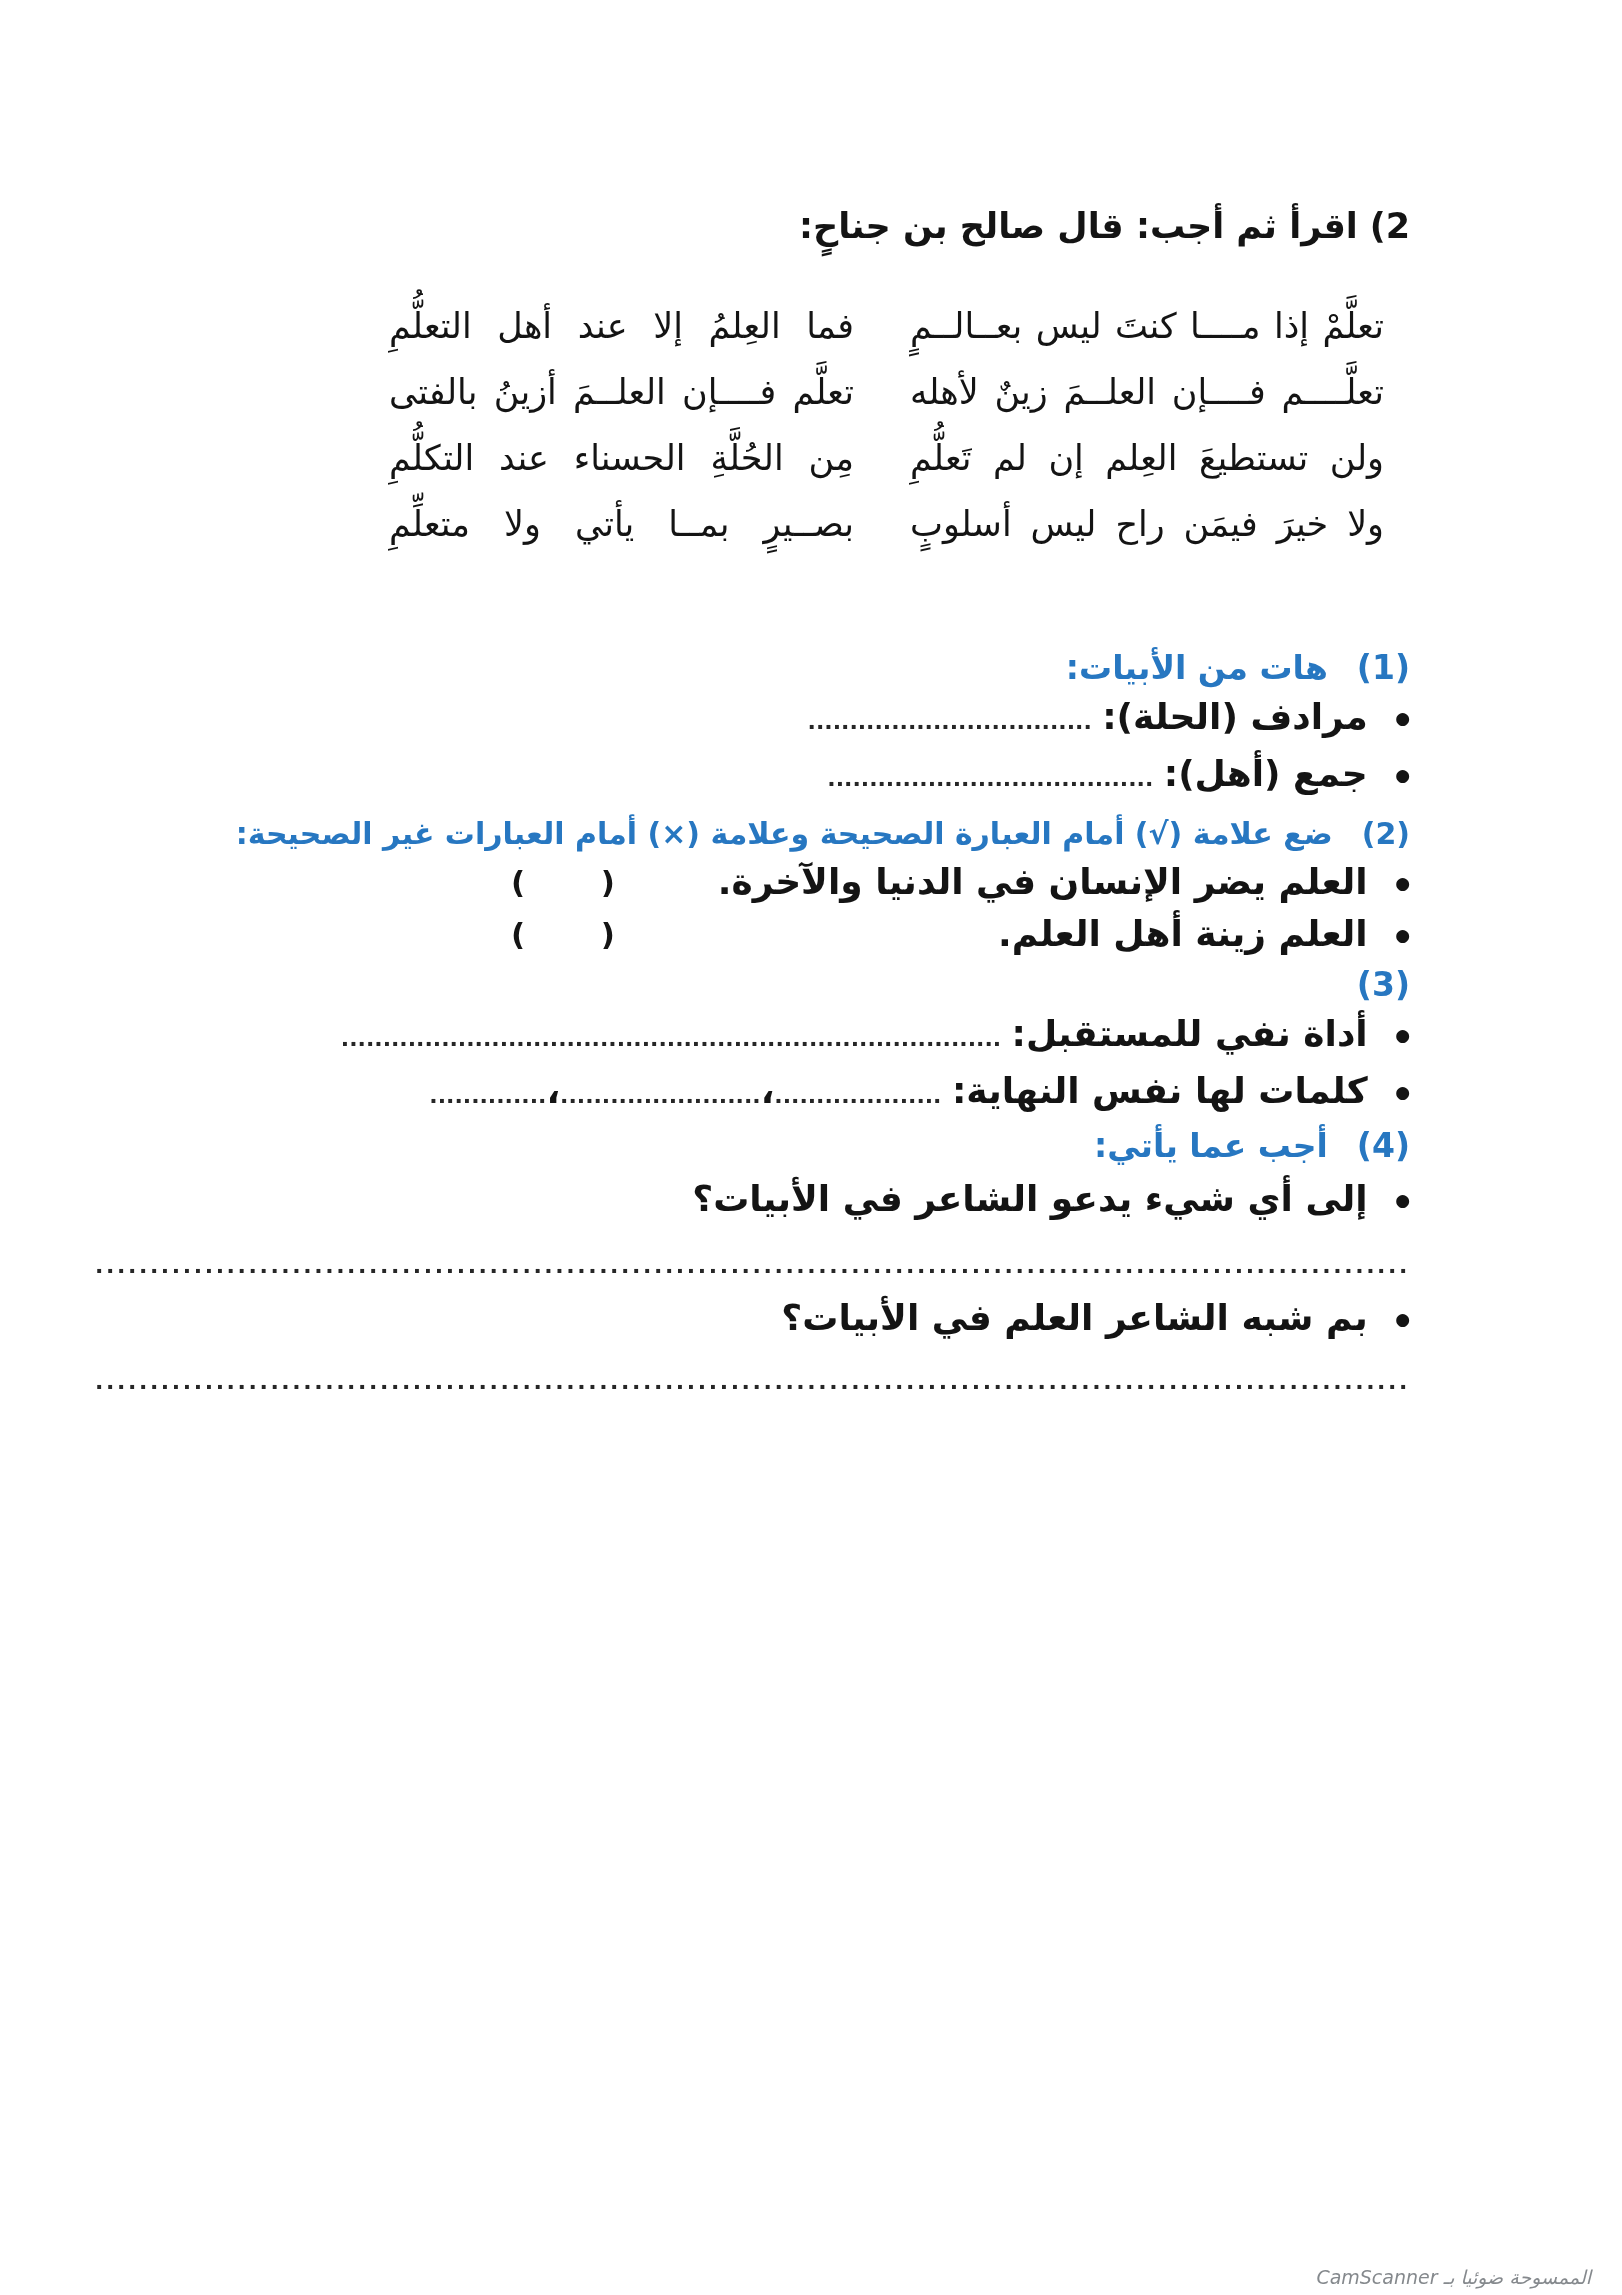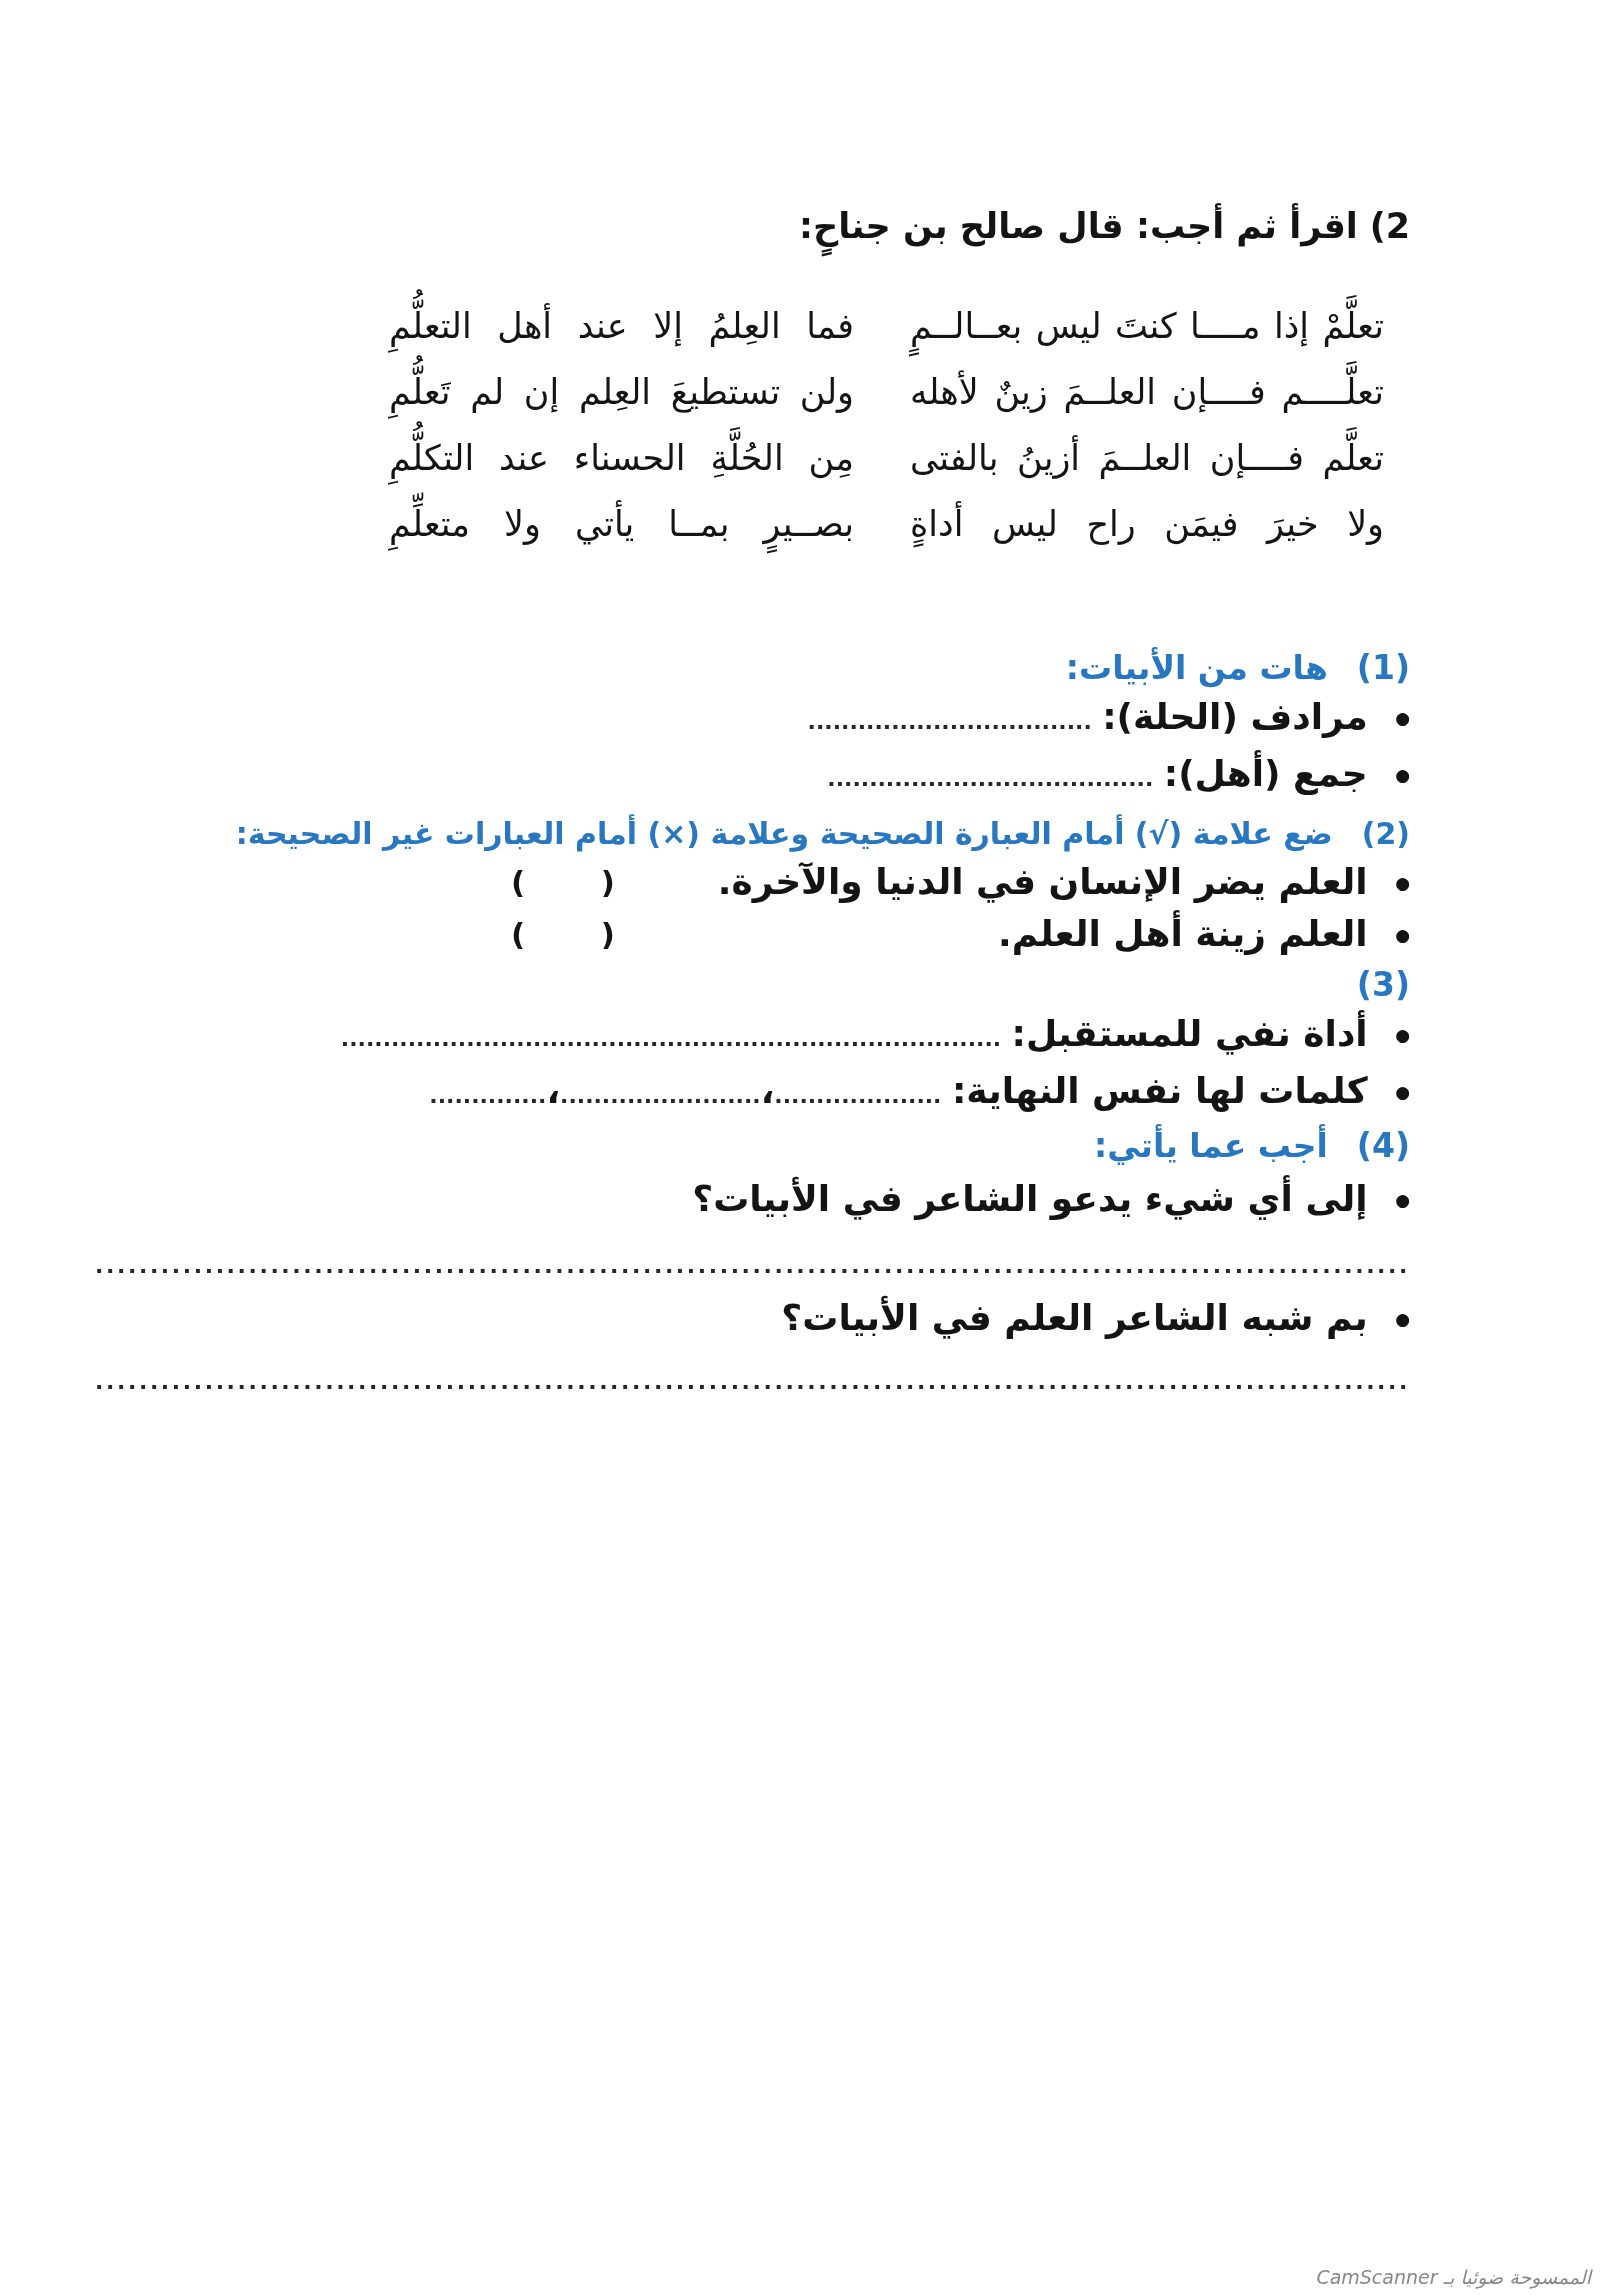--- a/index.html
+++ b/index.html
@@ -57,24 +57,24 @@
 
     <div class="title-row">
       <span class="num">(2</span>
       <span>اقرأ ثم أجب: قال صالح بن جناحٍ:</span>
     </div>
 
     <div class="poem">
       <div class="hemistich">تعلَّمْ إذا مــــا كنتَ ليس بعــالــمٍ</div>
       <div class="hemistich">فما العِلمُ إلا عند أهل التعلُّمِ</div>
       <div class="hemistich">تعلَّــــم فــــإن العلــمَ زينٌ لأهله</div>
+      <div class="hemistich">تعلَّم فــــإن العلــمَ أزينُ بالفتى</div>
       <div class="hemistich">ولن تستطيعَ العِلم إن لم تَعلُّمِ</div>
-      <div class="hemistich">تعلَّم فــــإن العلــمَ أزينُ بالفتى</div>
       <div class="hemistich">مِن الحُلَّةِ الحسناء عند التكلُّمِ</div>
-      <div class="hemistich">ولا خيرَ فيمَن راح ليس أداةٍ</div>
+      <div class="hemistich">ولا خيرَ فيمَن راح ليس أسلوبٍ</div>
       <div class="hemistich">بصــيرٍ بمــا يأتي ولا متعلِّمِ</div>
     </div>
 
     <div class="q-header mt-q1">
       <span class="num">(1)</span>
       <span>هات من الأبيات:</span>
     </div>
     <div class="item-row">
       <span class="bullet">●</span>
       <span class="label">مرادف (الحلة):</span>

